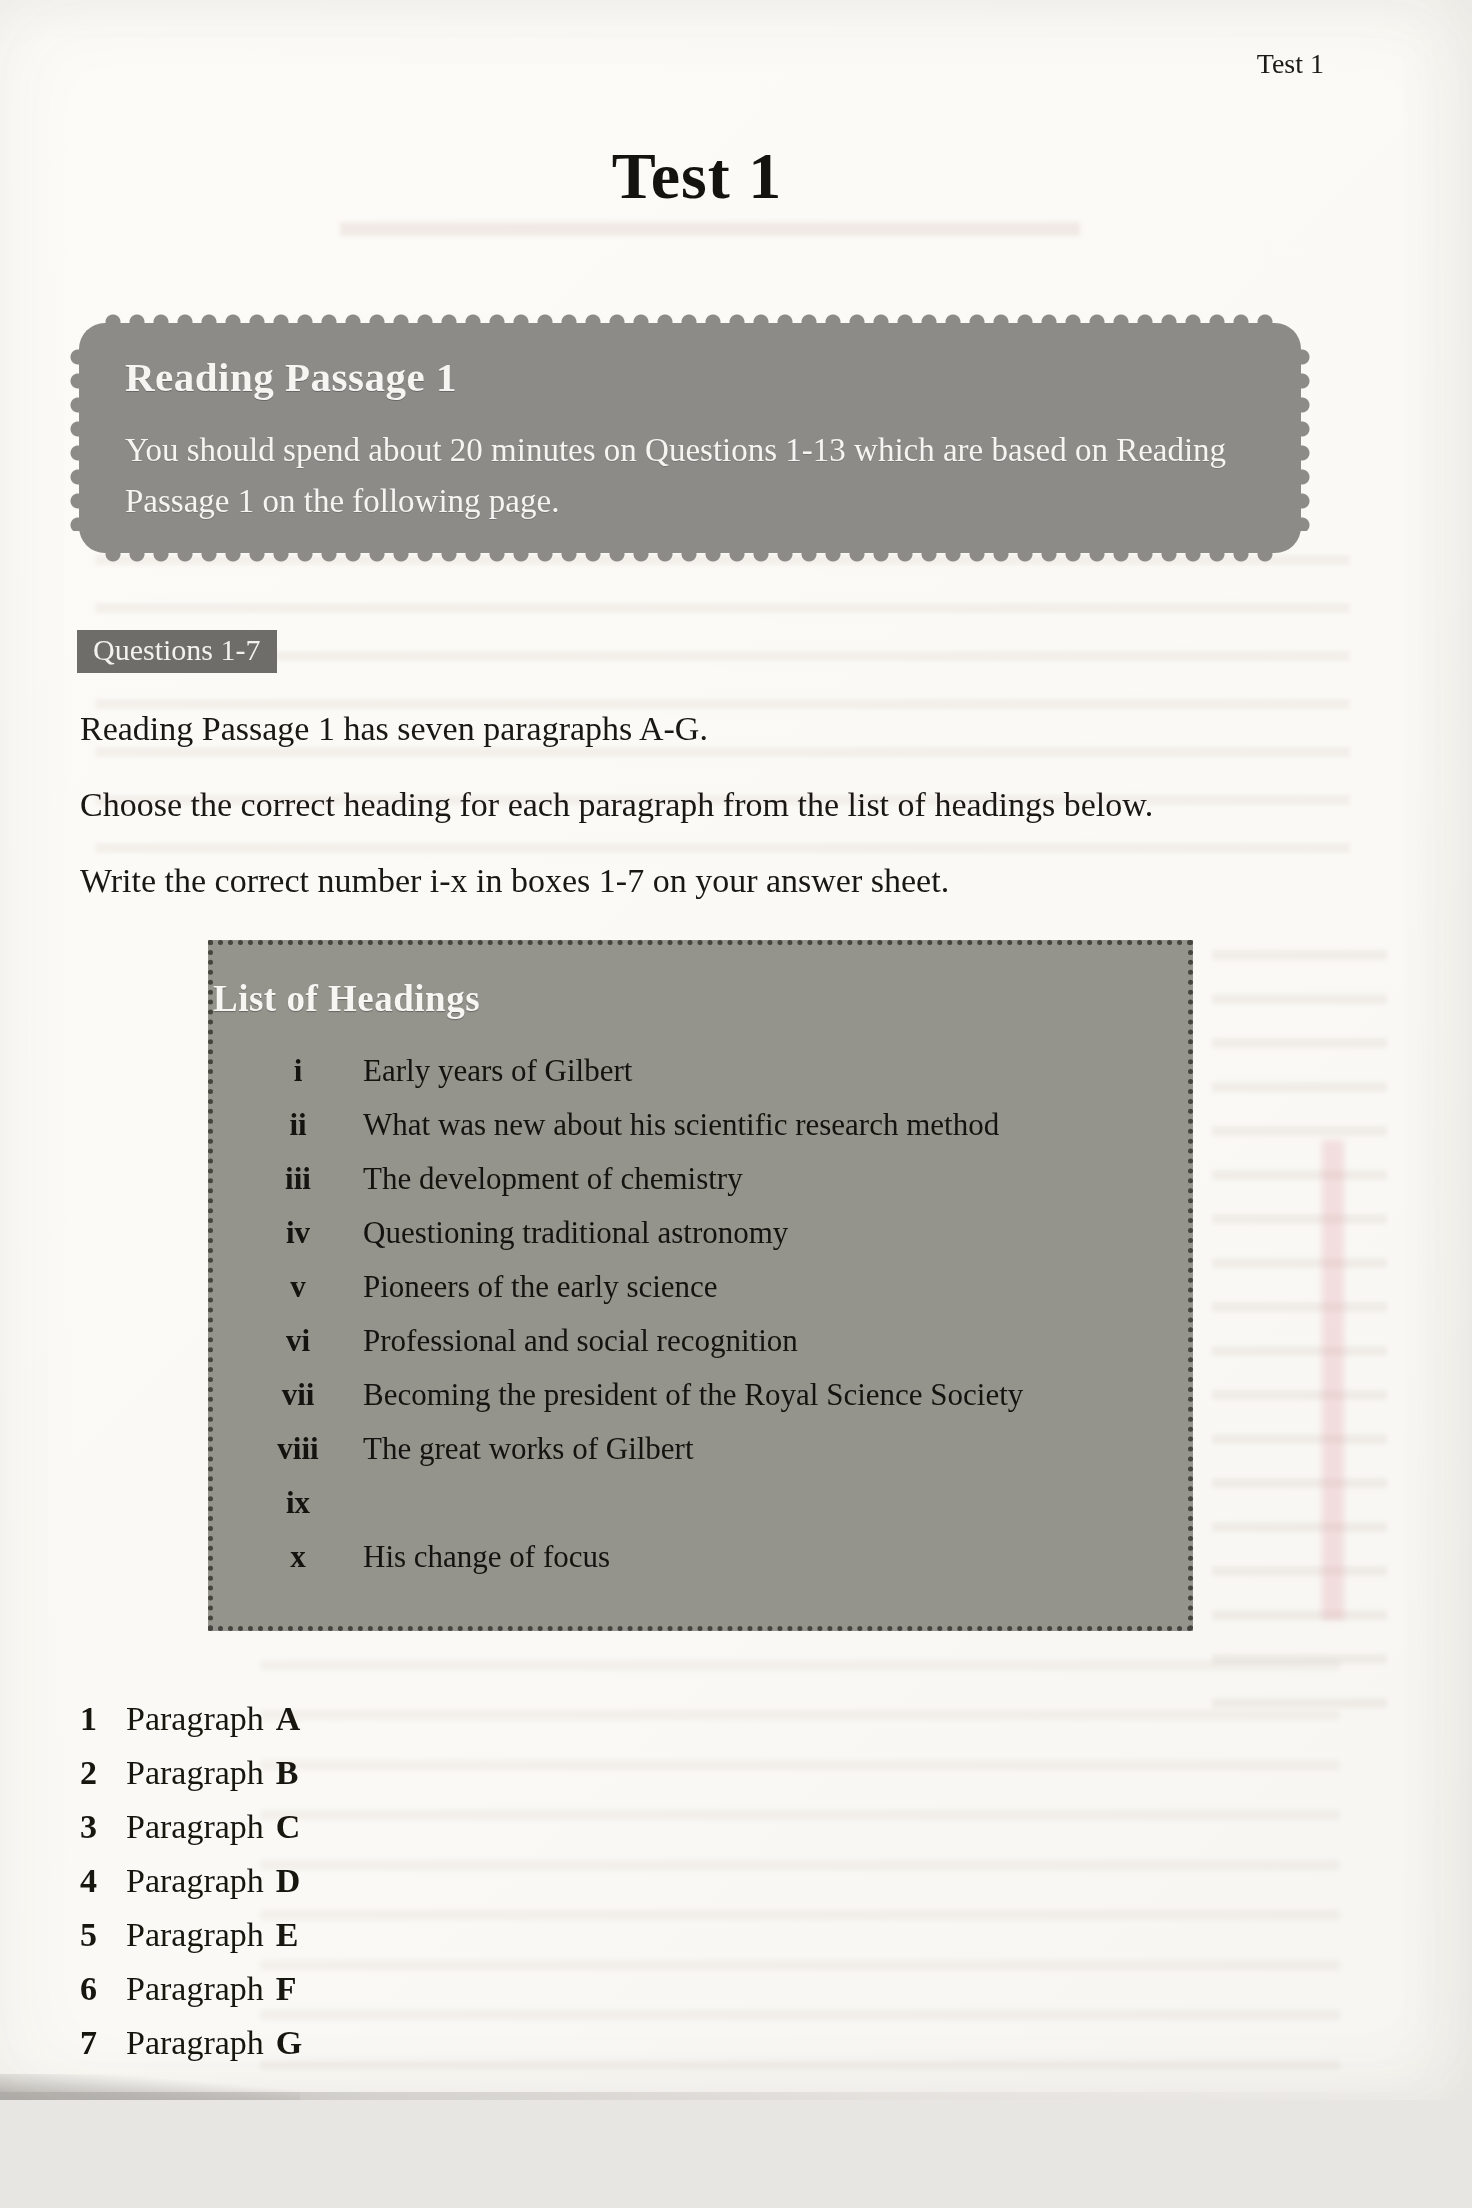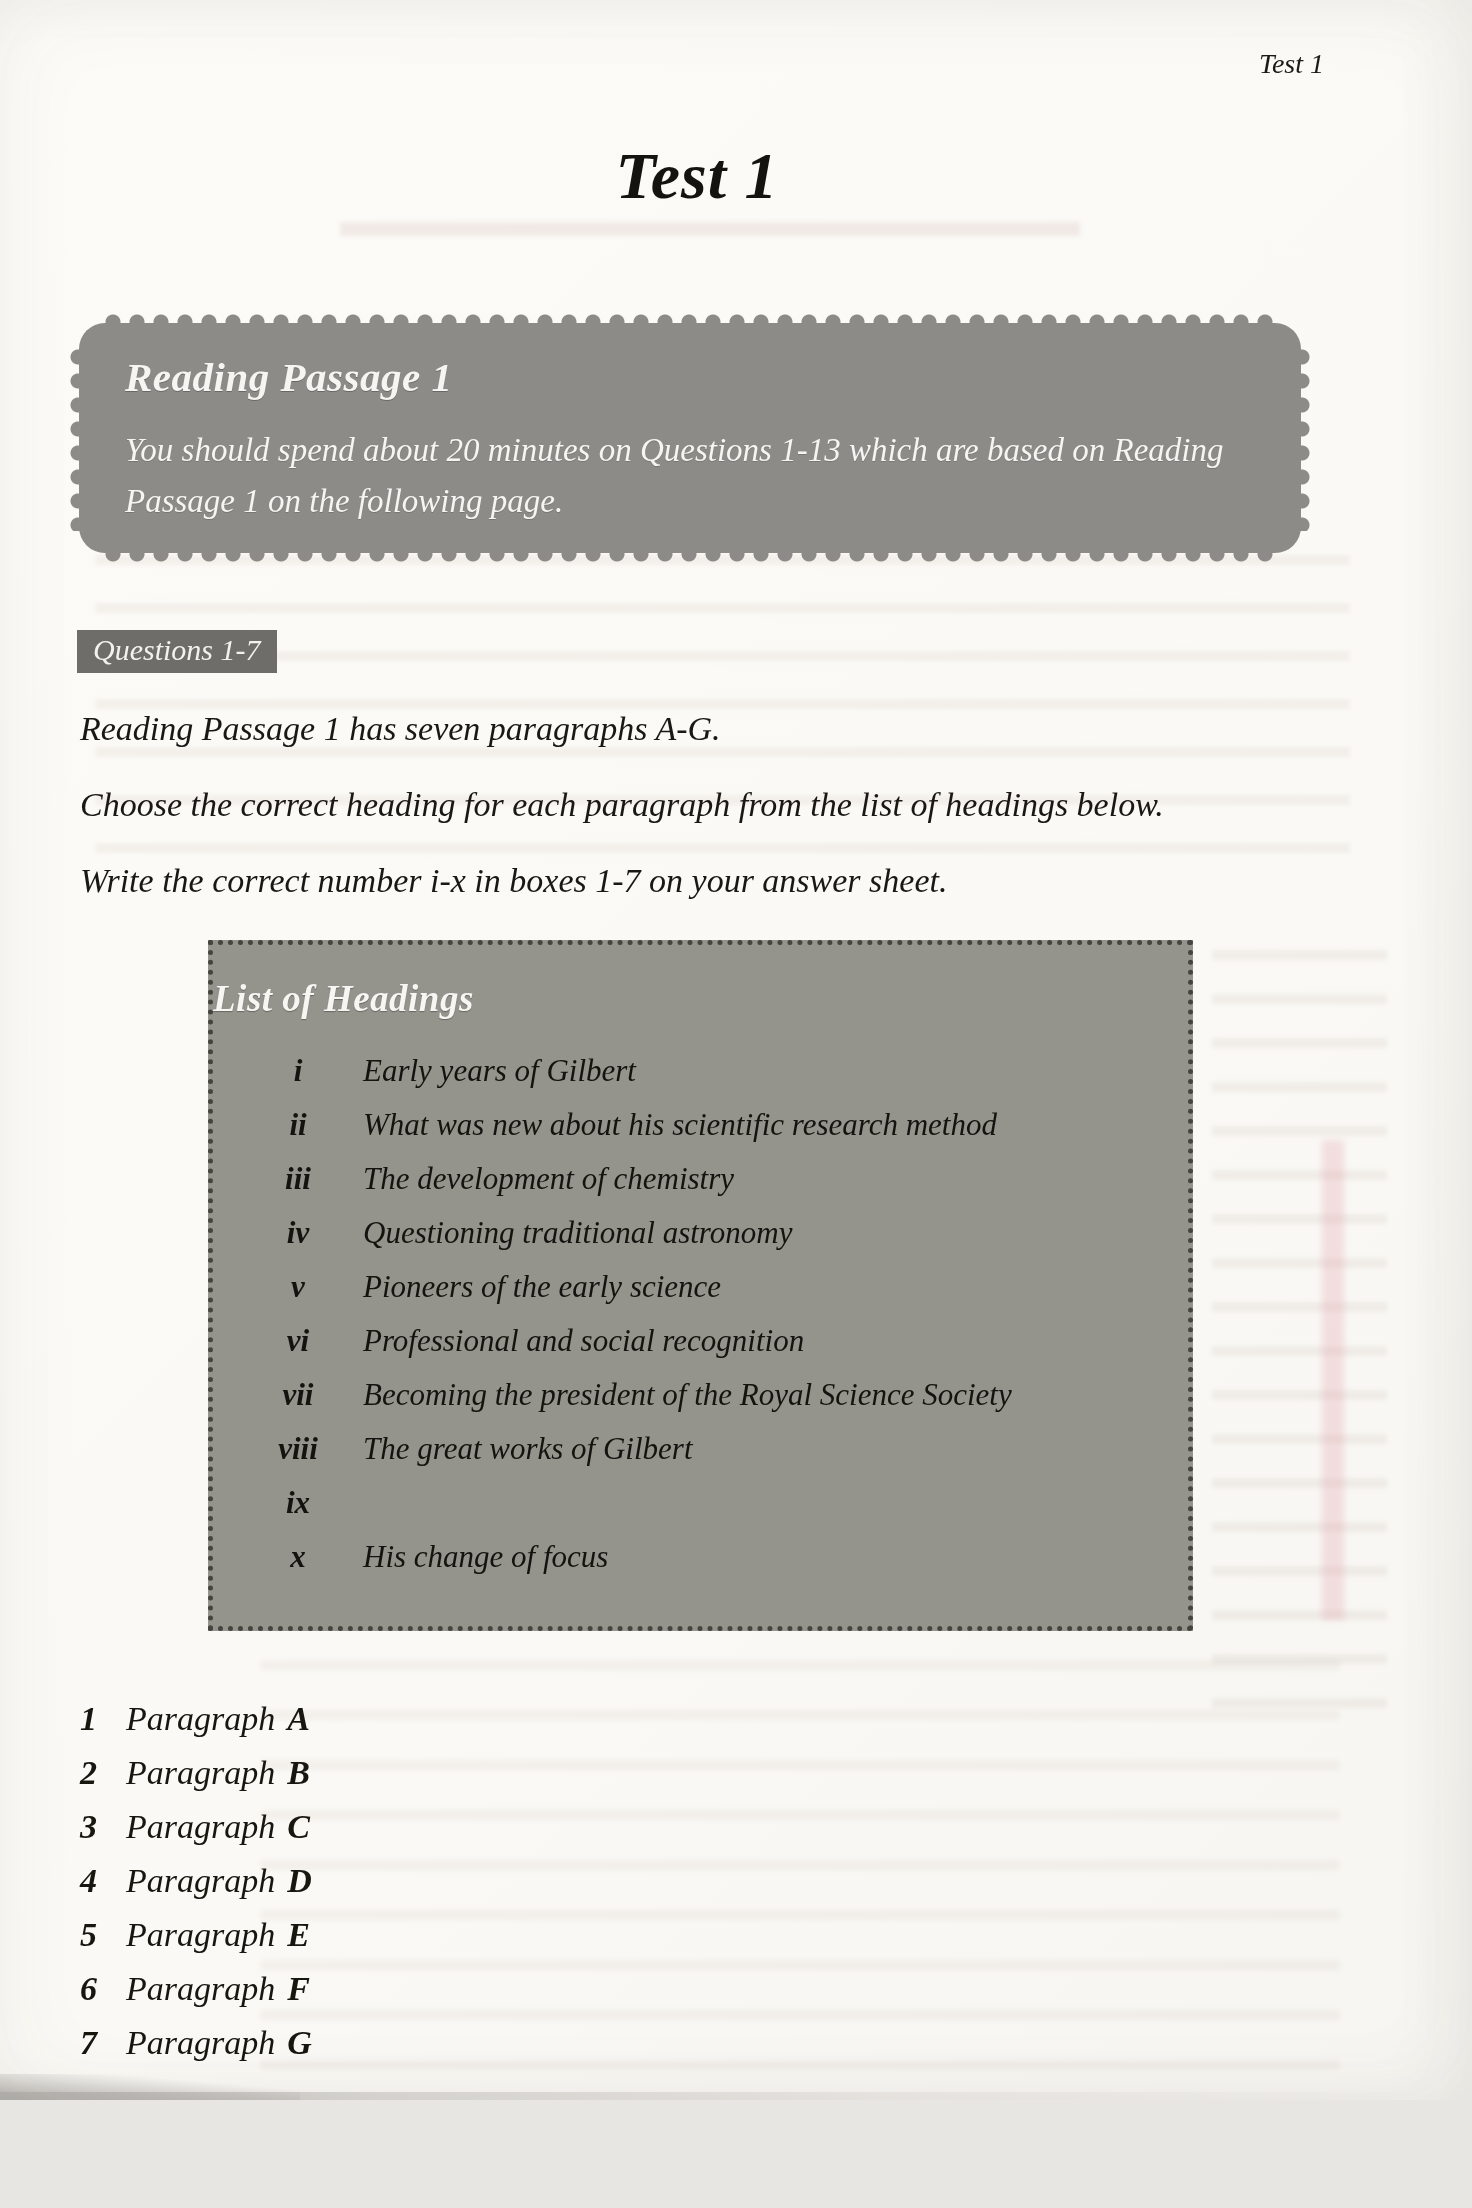--- a/index.html
+++ b/index.html
@@ -1,19 +1,19 @@
 <!DOCTYPE html>
 <html><head>
 <meta charset="utf-8">
 <style>
   html,body{margin:0;padding:0;background:#e8e6e2;}
   .page{
     position:relative;width:1472px;height:2100px;overflow:hidden;
     background:linear-gradient(135deg,#fcfbf8 0%,#faf9f5 60%,#f6f5f1 100%);
-    font-family:"Liberation Serif", serif;color:#1a1915;font-style:italic;
+    font-family:"Liberation Serif", serif;color:#1a1915;
   }
   .page::after{content:"";position:absolute;inset:0;pointer-events:none;
     box-shadow:inset 0 0 90px rgba(70,60,45,0.06), inset -30px 0 60px rgba(70,60,45,0.04);}
   
   .ghost{position:absolute;filter:blur(2px);pointer-events:none;}
   .ghost1{left:340px;top:222px;width:740px;height:62px;
     background:repeating-linear-gradient(to bottom,rgba(175,120,110,0.12) 0 14px,transparent 14px 62px);}
   .ghost2{left:95px;top:555px;width:1255px;height:335px;
     background:repeating-linear-gradient(to bottom,rgba(140,110,90,0.07) 0 10px,transparent 10px 48px);}
   .ghost3{left:1212px;top:950px;width:175px;height:760px;

